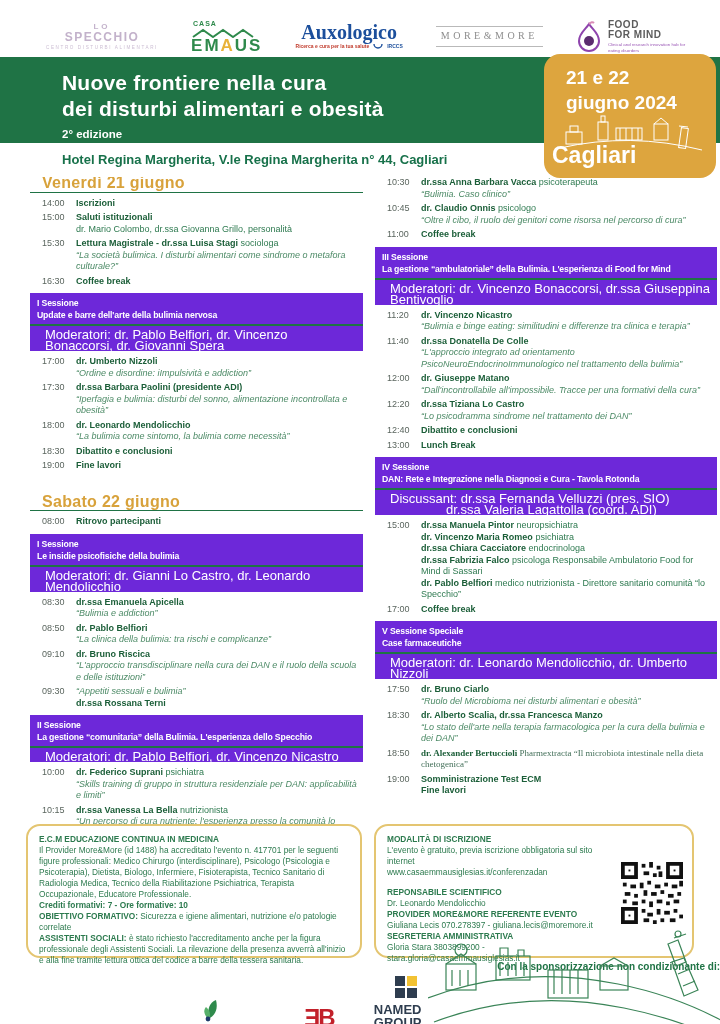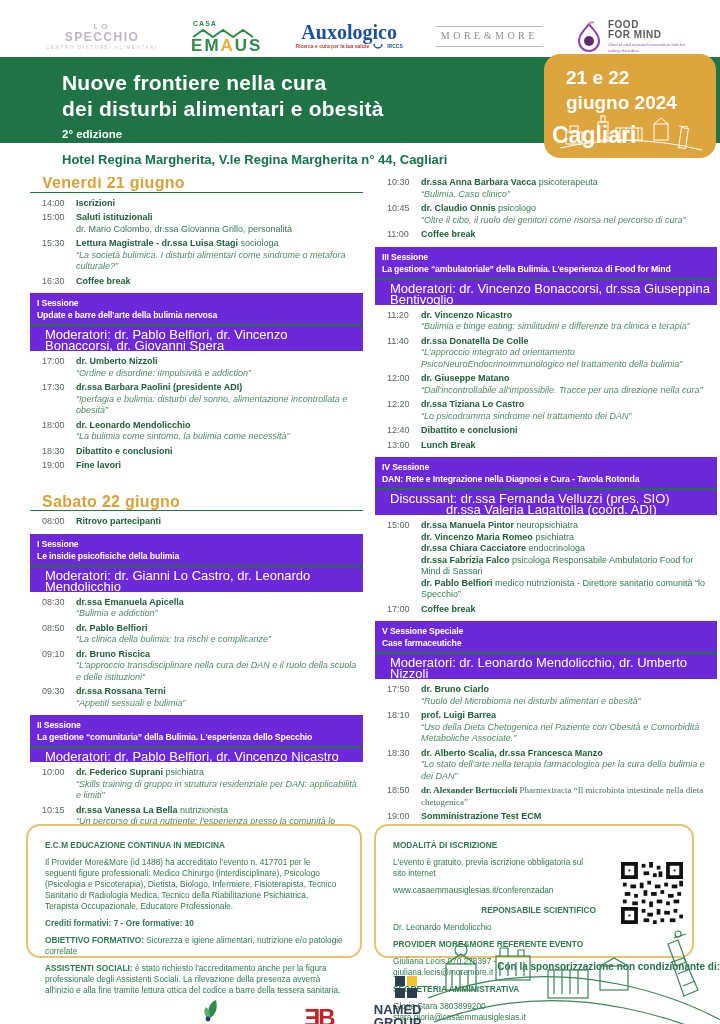--- a/index.html
+++ b/index.html
@@ -29,21 +29,21 @@
   .ffm-main{font-size:10px;font-weight:700;color:#5c5c5c;letter-spacing:.5px;}
   .ffm-sub{font-size:4.4px;color:#9b59b6;margin-top:2px;max-width:78px;line-height:1.25;}
 
   
   .green-banner{position:absolute;top:57px;left:0;width:720px;height:86px;background:#1f7345;
                 color:#fff;padding:13px 0 0 62px;}
   .title{font-size:21px;font-weight:700;line-height:1.22;letter-spacing:.2px;}
   .edition{font-size:11.5px;font-weight:600;margin-top:7px;}
 
   
-  .date-badge{position:absolute;top:54px;right:4px;width:172px;height:104px;background:#dda53e;
+  .date-badge{position:absolute;top:54px;right:4px;width:172px;height:124px;background:#dda53e;
               border-radius:16px;color:#fff;padding:12px 0 0 22px;z-index:6;}
   .badge-dates{font-size:19px;font-weight:700;line-height:1.3;}
   .badge-sky{position:absolute;left:14px;top:58px;}
   .badge-city{position:absolute;left:8px;bottom:9px;font-size:23px;font-weight:700;}
 
   
   .venue{position:absolute;top:152px;left:62px;font-size:13px;font-weight:700;color:#17714a;}
 
   
   .columns{position:absolute;top:177px;left:30px;width:687px;height:647px;display:flex;gap:12px;}
@@ -66,22 +66,22 @@
   .s-mod{padding:3px 7px 0;font-size:13px;line-height:11px;font-weight:500;margin-left:8px;}
   .s-mod .indent{padding-left:56px;}
 
   
   .boxes{position:absolute;top:824px;left:26px;width:668px;height:134px;display:flex;gap:12px;}
   .box{border:2px solid #e4c571;border-radius:14px;padding:8px 11px;font-size:8.3px;
        line-height:11px;color:#2c7a4e;}
   .box.ecm{width:336px;}
   .box.reg{width:320px;position:relative;padding-right:90px;}
   .bld{font-weight:700;}
-  .box p{margin:6px;}
-  .reg .sp{margin-top:9px;text-align:right;}
+  .box p{margin:0;}
+  .reg .sp{margin-top:9px;}
   .qr{position:absolute;right:9px;top:36px;width:62px;height:62px;}
 
   
   .footer-intro{position:absolute;top:961px;left:0;width:720px;text-align:right;
                 font-size:10px;font-weight:700;color:#1f7345;}
   .sponsors{position:absolute;top:976px;left:130px;width:340px;display:flex;align-items:flex-end;
             gap:40px;justify-content:center;}
   .sponsor{display:flex;flex-direction:column;align-items:center;line-height:1;}
   .ph-word{font-size:13px;color:#1d3a6b;font-weight:600;margin-top:2px;}
   .ph-sfx{font-size:5px;color:#7a8aa8;}
@@ -278,22 +278,22 @@
         <div class="row">
           <div class="time">09:10</div>
           <div class="cell">
             <div class="ln"><span class="nm">dr. Bruno Riscica</span></div>
             <div class="ln q">“L'approccio transdisciplinare nella cura dei DAN e il ruolo della scuola e delle istituzioni”</div>
           </div>
         </div>
         <div class="row">
           <div class="time">09:30</div>
           <div class="cell">
+            <div class="ln q">“Appetiti sessuali e bulimia”</div>
             <div class="ln"><span class="nm">dr.ssa Rossana Terni</span></div>
-            <div class="ln q">“Appetiti sessuali e bulimia”</div>
           </div>
         </div>
         <div class="session">
           <div class="s-top">
             <div>II Sessione</div>
             <div>La gestione “comunitaria” della Bulimia. L'esperienza dello Specchio</div>
           </div>
           <div class="s-mod">
             <div>Moderatori: dr. Pablo Belfiori, dr. Vincenzo Nicastro</div>
           </div>
@@ -354,21 +354,21 @@
           <div class="time">11:40</div>
           <div class="cell">
             <div class="ln"><span class="nm">dr.ssa Donatella De Colle</span></div>
             <div class="ln q">“L'approccio integrato ad orientamento PsicoNeuroEndocrinoImmunologico nel trattamento della bulimia”</div>
           </div>
         </div>
         <div class="row">
           <div class="time">12:00</div>
           <div class="cell">
             <div class="ln"><span class="nm">dr. Giuseppe Matano</span></div>
-            <div class="ln q">“Dall'incontrollabile all'impossibile. Tracce per una direzione nella cura”</div>
+            <div class="ln q">“Dall'incontrollabile all'impossibile. Tracce per una formativi della cura”</div>
           </div>
         </div>
         <div class="row">
           <div class="time">12:20</div>
           <div class="cell">
             <div class="ln"><span class="nm">dr.ssa Tiziana Lo Castro</span></div>
             <div class="ln q">“Lo psicodramma sindrome nel trattamento dei DAN”</div>
           </div>
         </div>
         <div class="row">
@@ -416,27 +416,20 @@
           </div>
           <div class="s-mod">
             <div>Moderatori: dr. Leonardo Mendolicchio, dr. Umberto Nizzoli</div>
           </div>
         </div>
         <div class="row">
           <div class="time">17:50</div>
           <div class="cell">
             <div class="ln"><span class="nm">dr. Bruno Ciarlo</span></div>
             <div class="ln q">“Ruolo del Microbioma nei disturbi alimentari e obesità”</div>
-          </div>
-        </div>
-        <div class="row">
-          <div class="time">18:10</div>
-          <div class="cell">
-            <div class="ln"><span class="nm">prof. Luigi Barrea</span></div>
-            <div class="ln q">“Uso della Dieta Chetogenica nel Paziente con Obesità e Comorbidità Metaboliche Associate.”</div>
           </div>
         </div>
         <div class="row">
           <div class="time">18:30</div>
           <div class="cell">
             <div class="ln"><span class="nm">dr. Alberto Scalia, dr.ssa Francesca Manzo</span></div>
             <div class="ln q">“Lo stato dell'arte nella terapia farmacologica per la cura della bulimia e dei DAN”</div>
           </div>
         </div>
         <div class="row">

